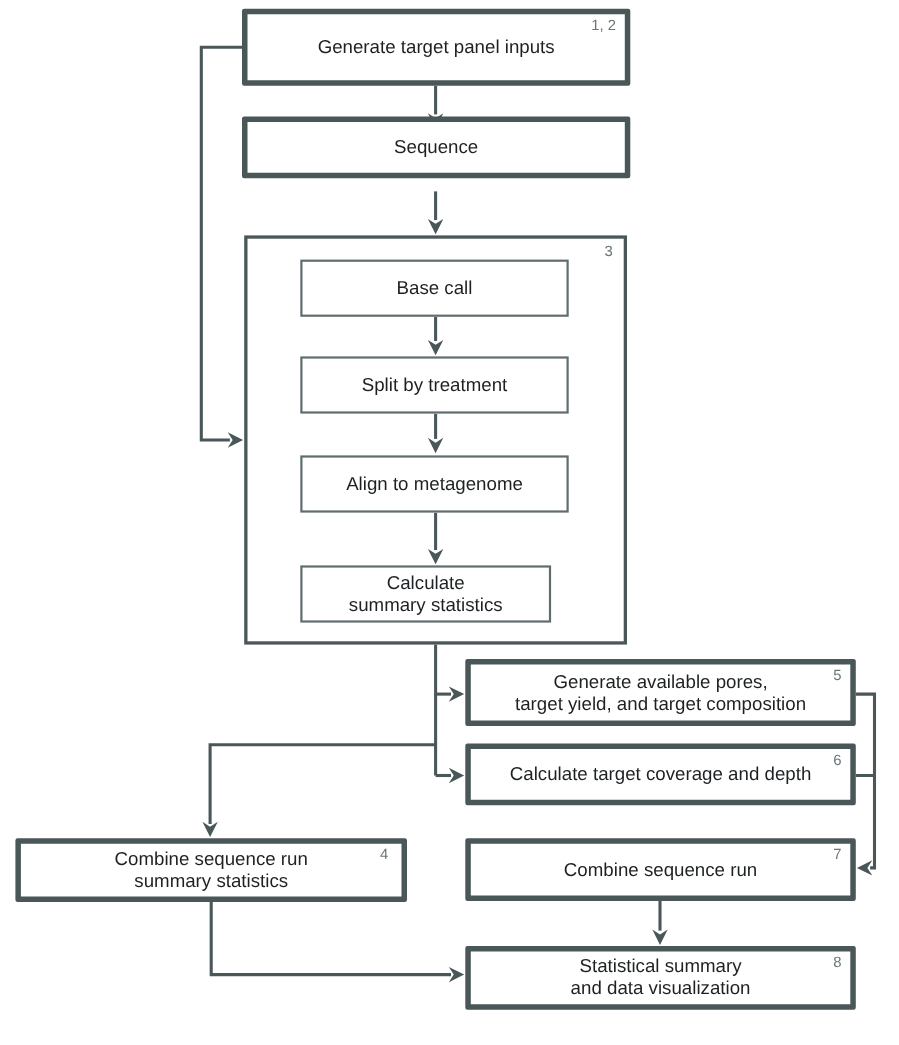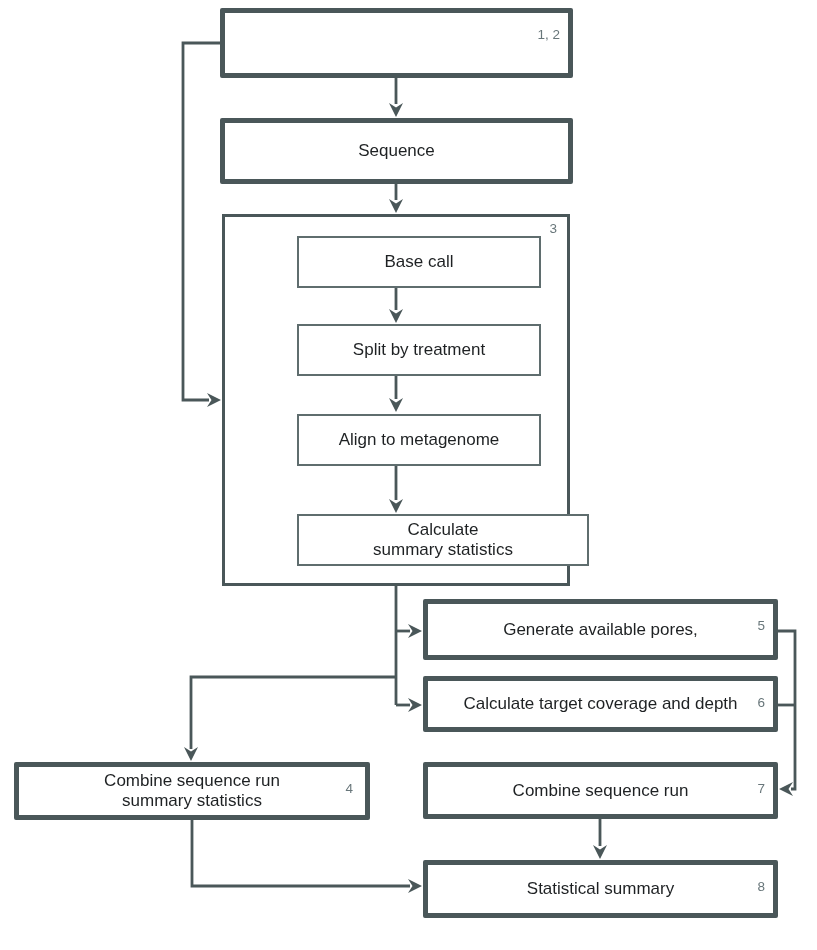--- a/index.html
+++ b/index.html
@@ -32,25 +32,25 @@
     flex-direction: column;
     align-items: center;
     justify-content: center;
     text-align: center;
     color: var(--text);
     font-size: 17px;
     line-height: 20px;
   }
   .thick { border: 5px solid var(--line); border-radius: 2px; }
   .cont  { border: 3px solid var(--line); background: transparent; }
-  .thin  { border: 2px solid var(--thin); margin-left: 24px; }
+  .thin  { border: 2px solid var(--thin); }
   .line  { white-space: nowrap; }
   .ref {
     position: absolute;
-    top: 15px;
+    top: 3px;
     right: 8px;
     font-size: 13.5px;
     line-height: 1.1;
     color: var(--ref);
   }
 </style>
 </head>
 <body>
 
 <div class="canvas">
@@ -118,50 +118,52 @@
     </g>
 
     <g>
       <polyline class="ln" points="600,819 600,846"></polyline>
       <polygon class="hd" points="600,859 593,845 600,849.5 607,845"></polygon>
     </g>
   </svg>
 
   <div class="node thick" style="left:220px; top:8px; width:353px; height:70px;">
     <span class="ref">1, 2</span>
+    <span class="line">Generate target panel inputs</span>
   </div>
 
-  <div class="node thick" style="left:220px; top:118px; width:353px; height:66px;">
+  <div class="node thick" style="left:220px; top:106px; width:353px; height:56px;">
     <span class="line">Sequence</span>
   </div>
 
   <div class="node cont" style="left:222px; top:214px; width:348px; height:372px;">
     <span class="ref" style="top:5px; right:10px;">3</span>
   </div>
 
   <div class="node thin" style="left:273px; top:236px; width:244px; height:52px;">
     <span class="line">Base call</span>
   </div>
 
   <div class="node thin" style="left:273px; top:324px; width:244px; height:52px;align-items:center;">
     <span class="line">Split by treatment</span>
   </div>
 
   <div class="node thin" style="left:273px; top:414px; width:244px; height:52px;text-align:center;">
     <span class="line">Align to metagenome</span>
   </div>
 
-  <div class="node thin" style="left:273px; top:514px; width:292px; height:52px;">
+  <div class="node thin" style="left:273px; top:514px; width:228px; height:52px;">
     <span class="line">Calculate</span>
     <span class="line">summary statistics</span>
   </div>
 
   <div class="node thick" style="left:423px; top:599px; width:355px; height:61px;">
     <span class="ref">5</span>
     <span class="line">Generate available pores,</span>
+    <span class="line">target yield, and target composition</span>
   </div>
 
   <div class="node thick" style="left:423px; top:676px; width:355px; height:56px;">
     <span class="ref">6</span>
     <span class="line">Calculate target coverage and depth</span>
   </div>
 
   <div class="node thick" style="left:14px; top:762px; width:356px; height:58px;">
     <span class="ref" style="right:12px;">4</span>
     <span class="line">Combine sequence run</span>
@@ -169,15 +171,16 @@
   </div>
 
   <div class="node thick" style="left:423px; top:762px; width:355px; height:57px;">
     <span class="ref">7</span>
     <span class="line">Combine sequence run</span>
   </div>
 
   <div class="node thick" style="left:423px; top:860px; width:355px; height:58px;">
     <span class="ref">8</span>
     <span class="line">Statistical summary</span>
+    <span class="line">and data visualization</span>
   </div>
 
 </div>
 
 </body></html>

